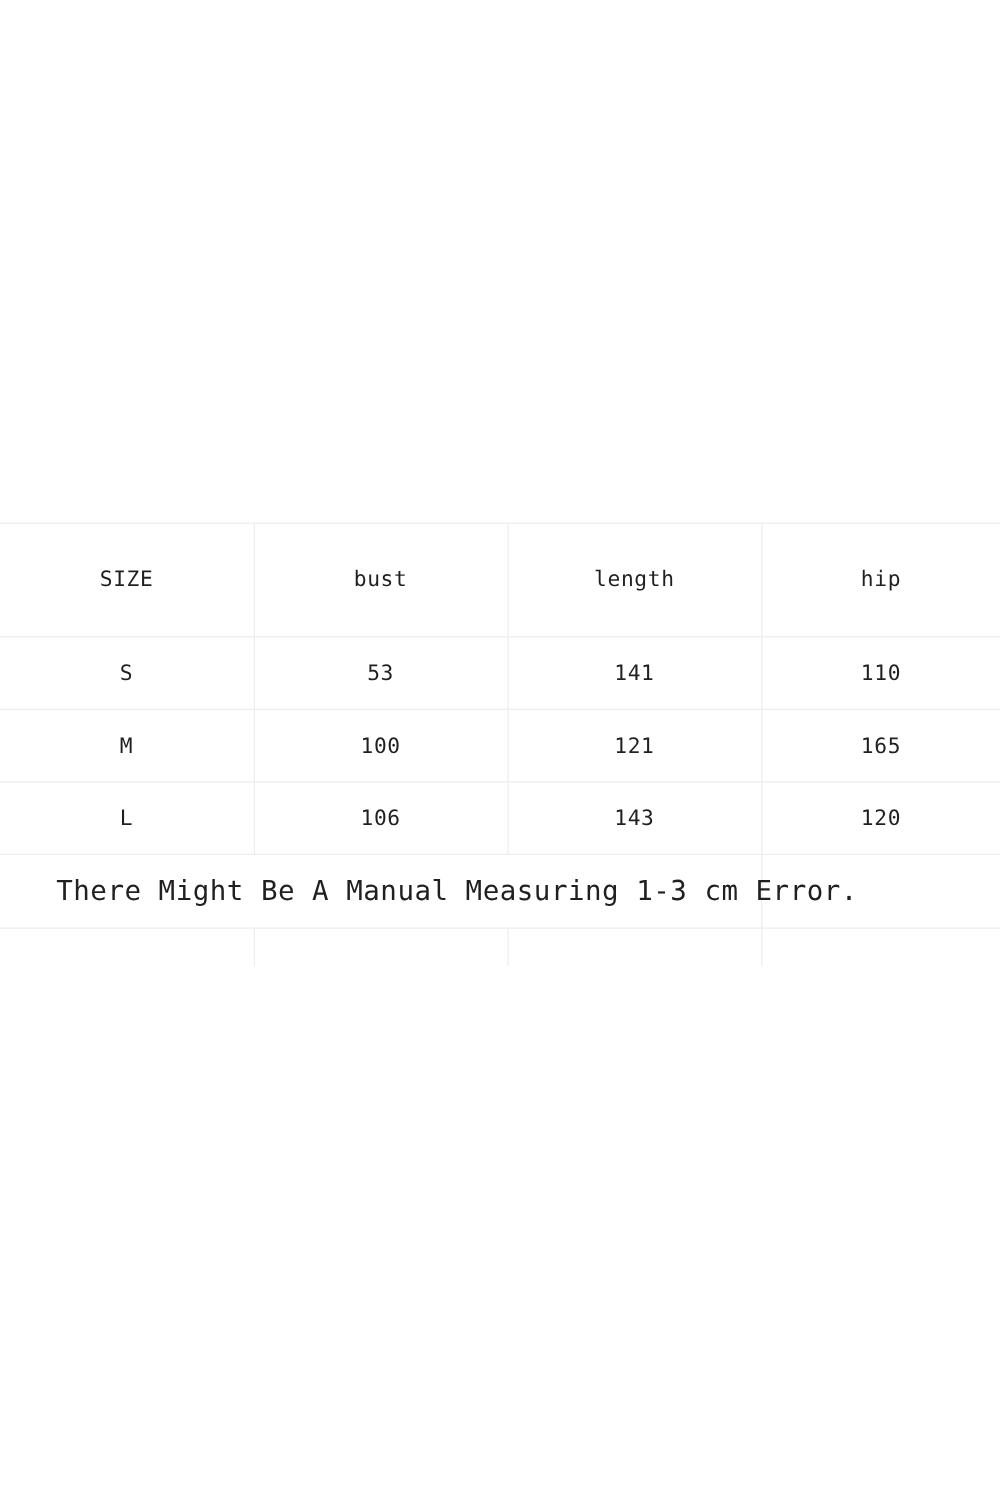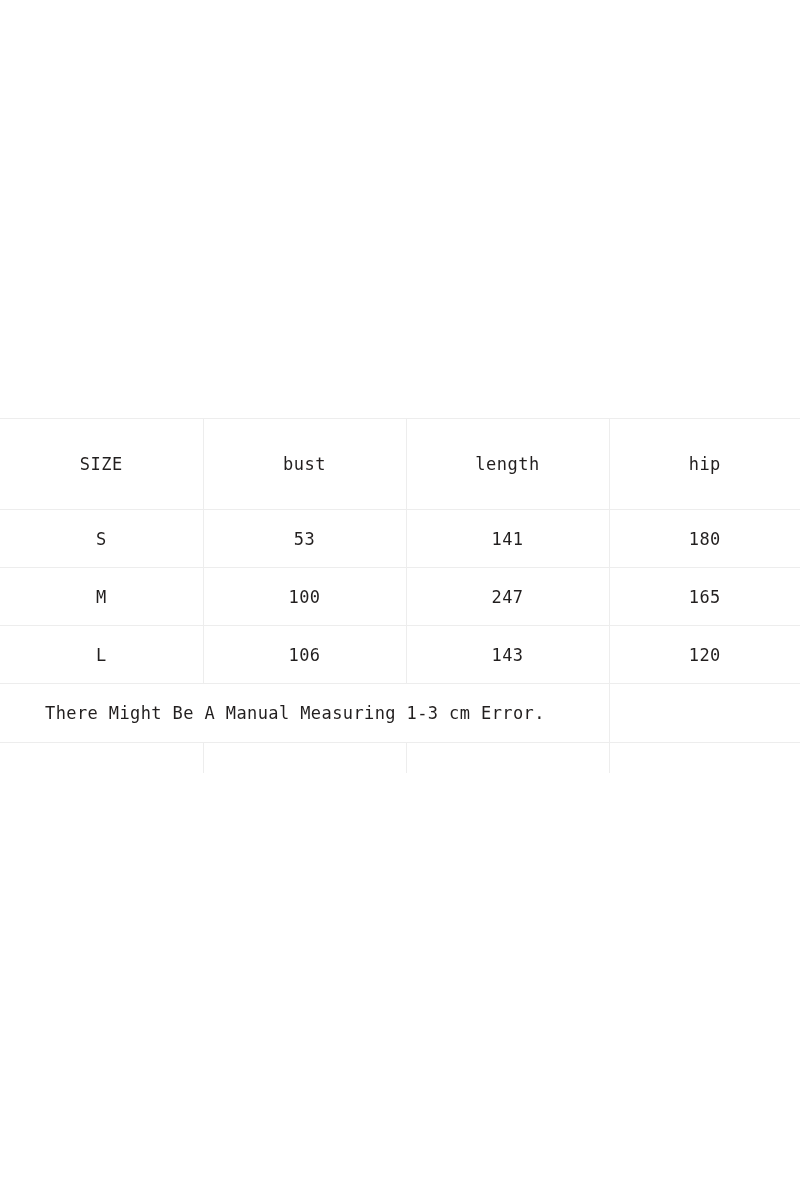--- a/index.html
+++ b/index.html
@@ -58,21 +58,21 @@
   }
 
   table.chart tr.data-row td {
     height: 55px;
     font-size: 17px;
     letter-spacing: 0.5px;
   }
 
   table.chart tr.note-row td.note-cell {
     height: 56px;
-    font-size: 17px;
+    font-size: 22px;
     text-align: left;
     padding-left: 45px;
     letter-spacing: 0.4px;
     white-space: nowrap;
   }
 
   table.chart tr.note-row td.note-empty {
     height: 56px;
   }
 
@@ -108,27 +108,27 @@
           <td>SIZE</td>
           <td>bust</td>
           <td>length</td>
           <td>hip</td>
         </tr>
 
         <tr class="data-row">
           <td>S</td>
           <td>53</td>
           <td>141</td>
-          <td>180</td>
+          <td>110</td>
         </tr>
 
         <tr class="data-row">
           <td>M</td>
           <td>100</td>
-          <td>247</td>
+          <td>121</td>
           <td>165</td>
         </tr>
 
         <tr class="data-row">
           <td>L</td>
           <td>106</td>
           <td>143</td>
           <td>120</td>
         </tr>
 

